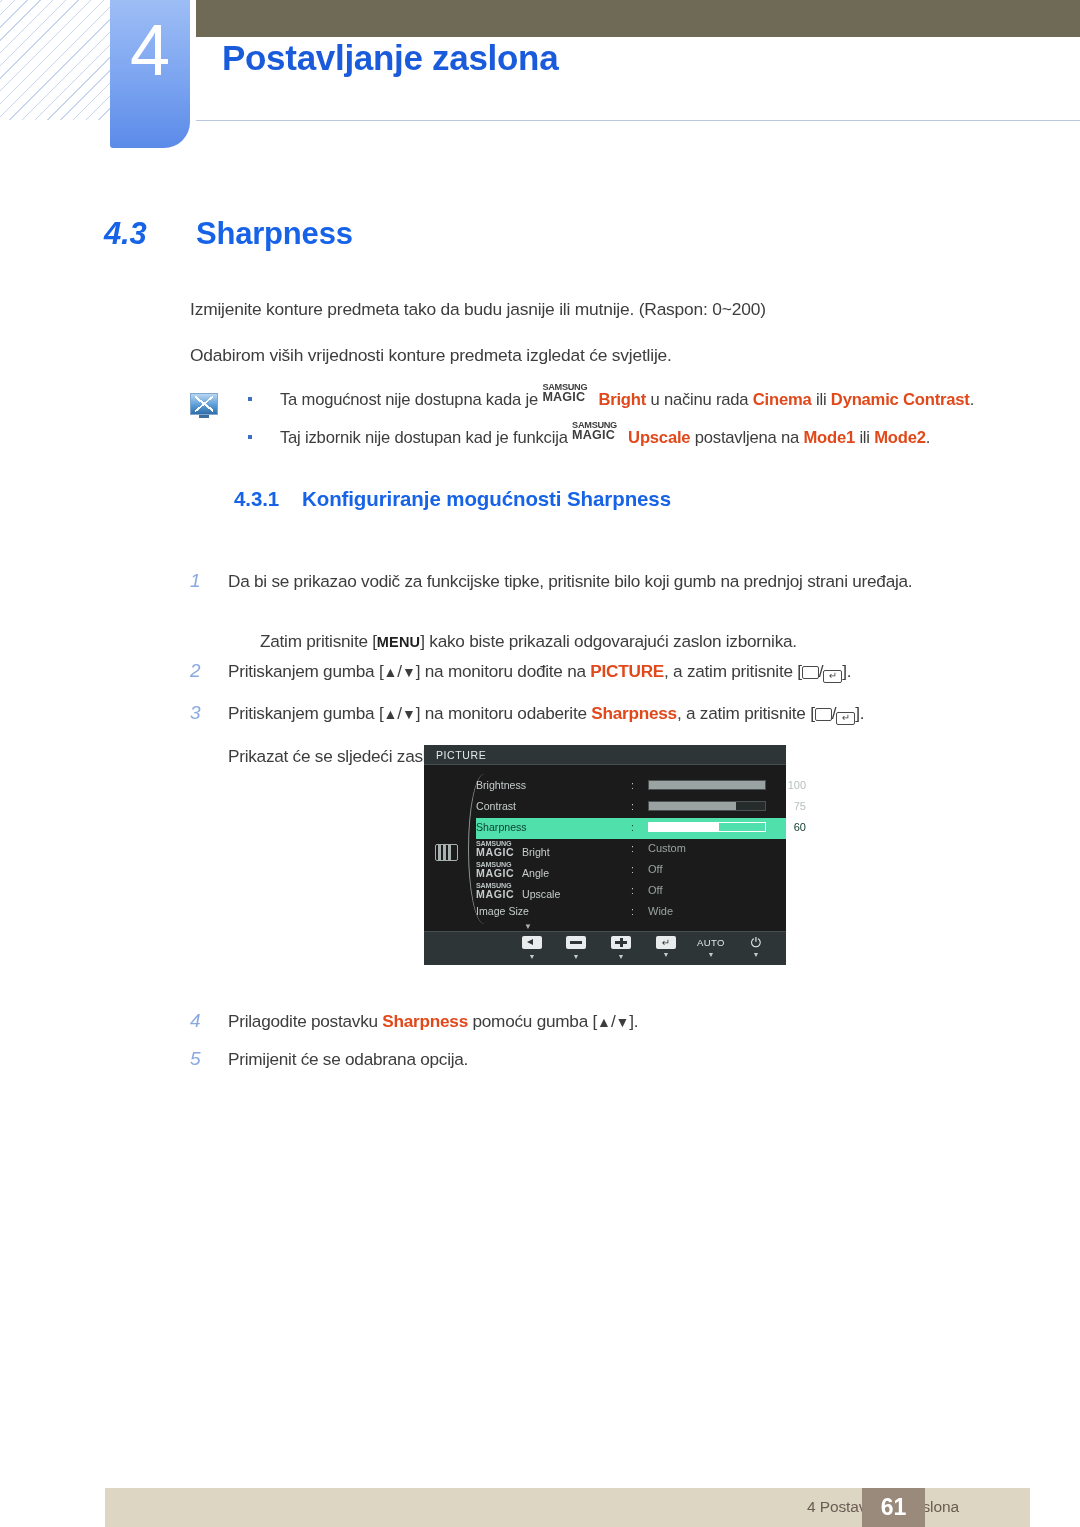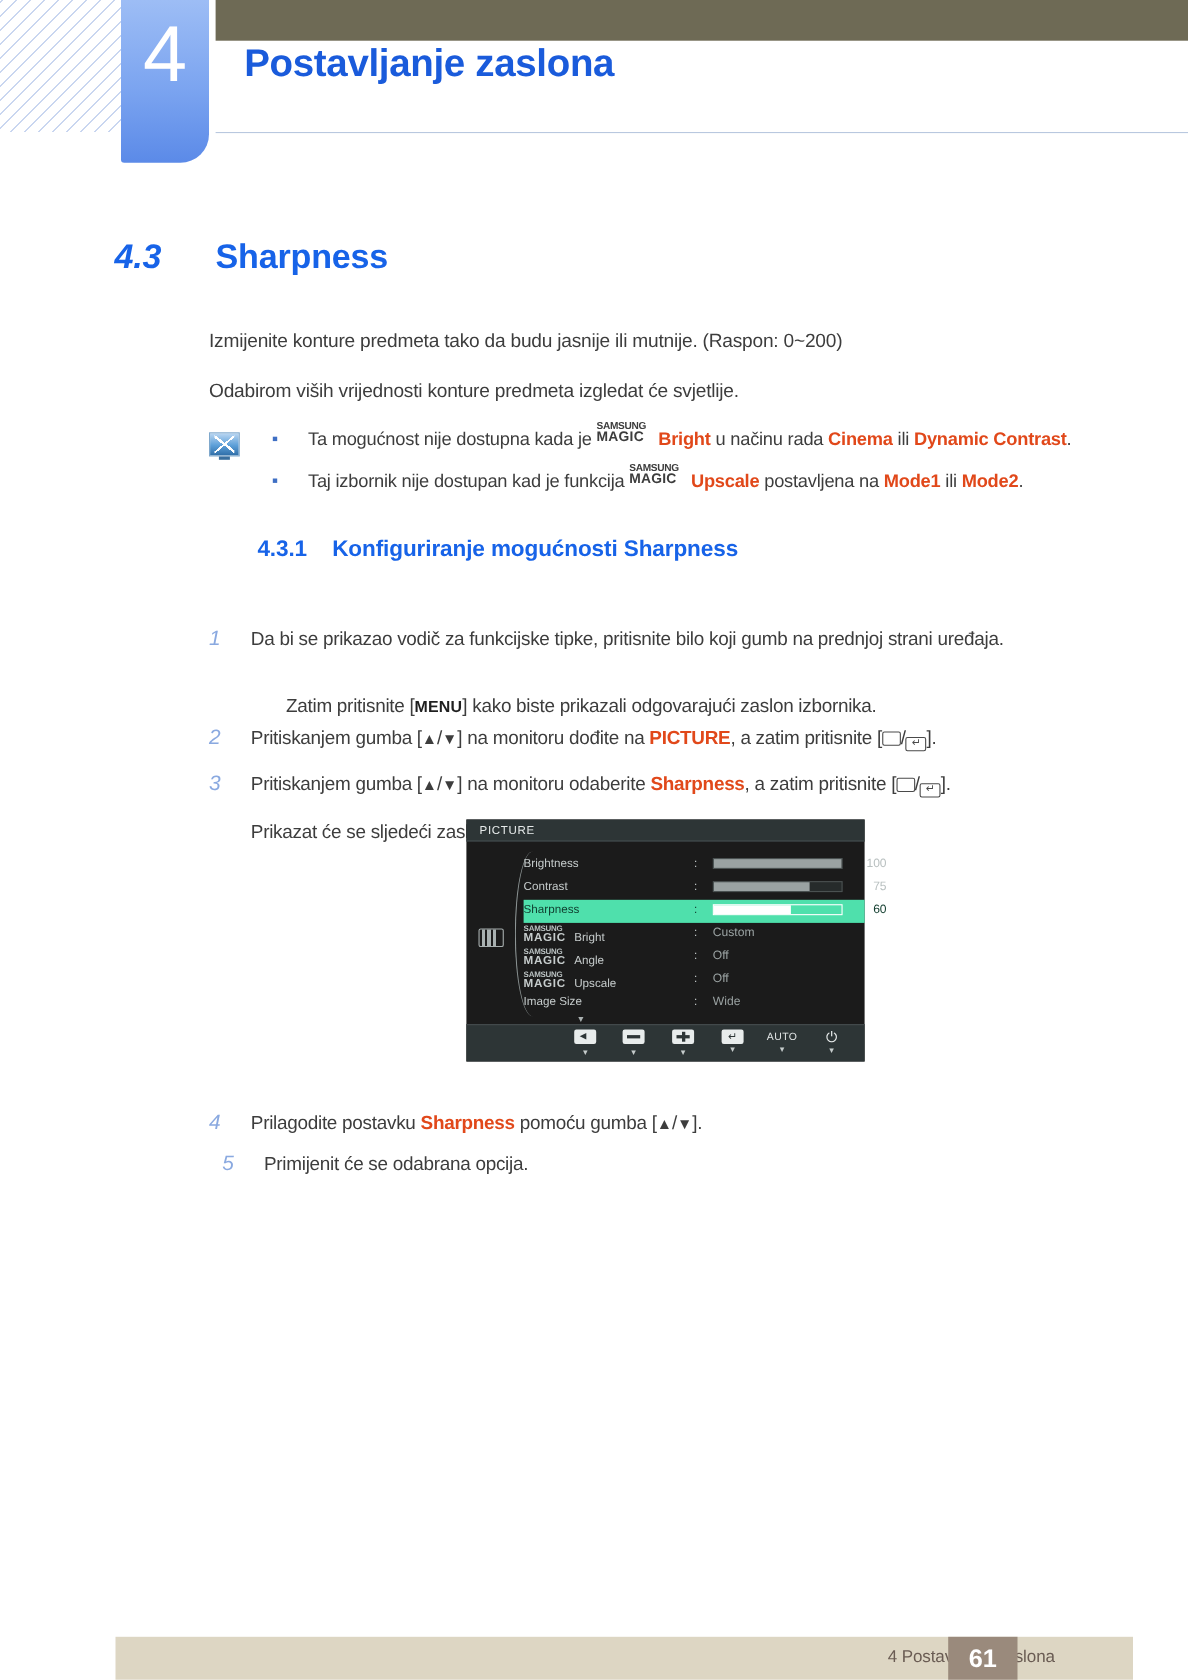--- a/index.html
+++ b/index.html
@@ -176,21 +176,21 @@
     letter-spacing: -0.25px;
     white-space: nowrap;
   }
 
   .s1  { top: 568px; }
   .s1b { top: 630px; margin-left: 32px; }
   .s2  { top: 658px; }
   .s3  { top: 700px; }
   .s3b { top: 745px; }
   .s4  { top: 1008px; }
-  .s5  { top: 1046px; margin-left: 12px; }
+  .s5  { top: 1046px; }
 
   .accent { color: #e1481a; font-weight: bold; }
   .keycap {
     font-weight: bold;
     font-size: 14.5px;
     letter-spacing: 0.2px;
     color: #1f1f1f;
   }
   .tri { font-size: 14px; letter-spacing: 0; }
   .magic {

